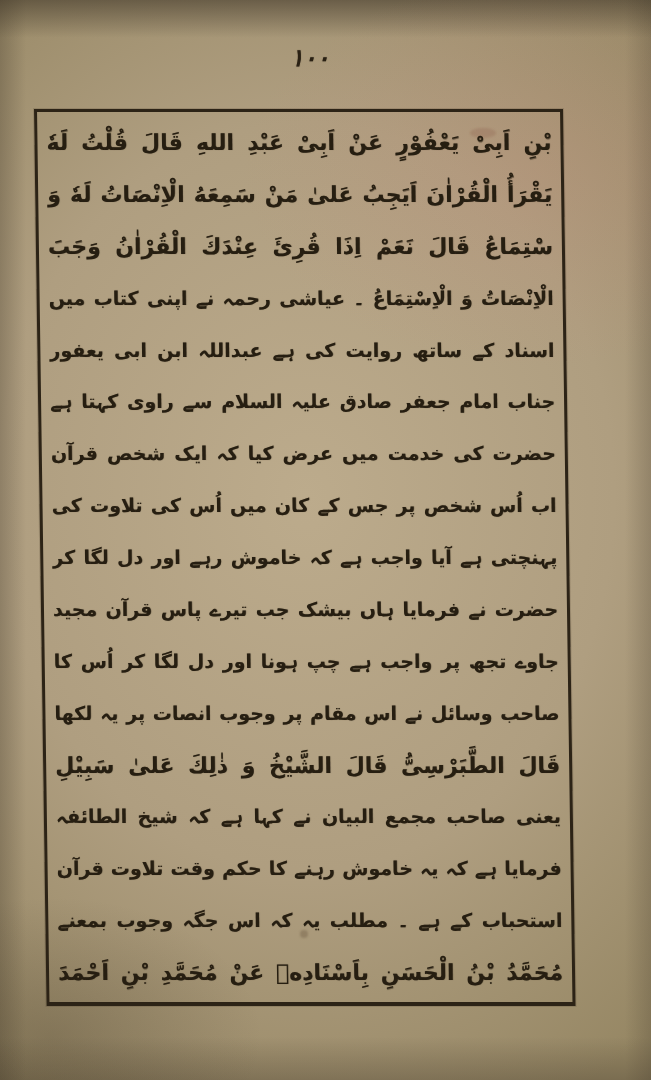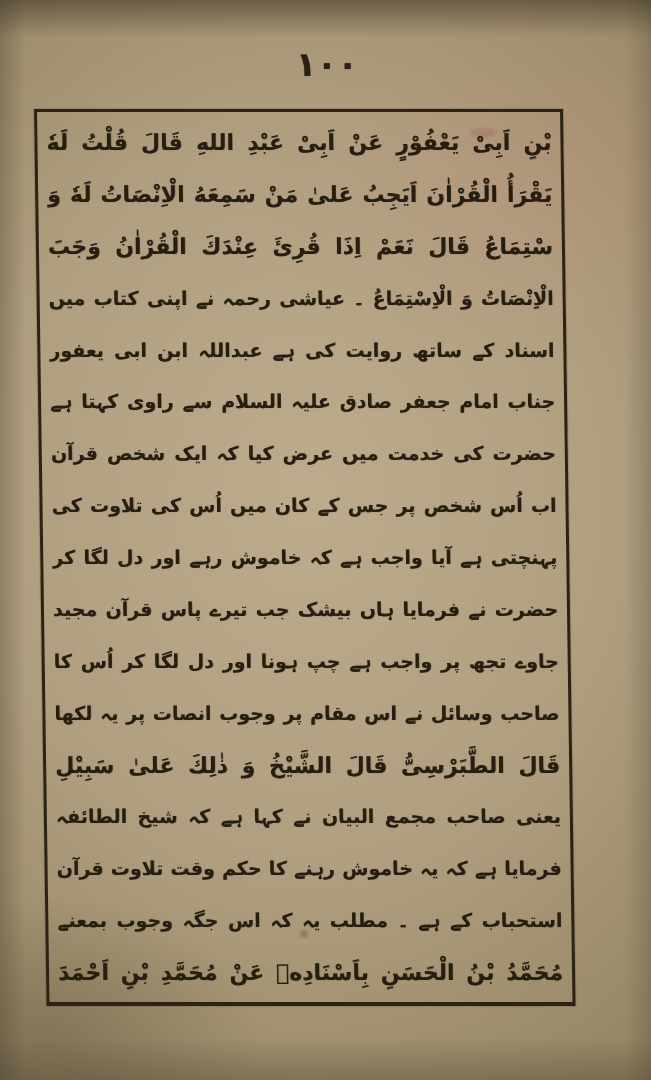--- a/index.html
+++ b/index.html
@@ -9,23 +9,24 @@
     background:
       radial-gradient(ellipse 420px 280px at 82% 16%, rgba(198,132,118,0.20), transparent 70%),
       radial-gradient(ellipse 300px 200px at 8% 96%, rgba(60,50,36,0.25), transparent 70%),
       linear-gradient(180deg, rgba(58,49,36,0.55) 0%, rgba(58,49,36,0) 3.5%),
       linear-gradient(0deg, rgba(58,49,36,0.30) 0%, rgba(58,49,36,0) 4%),
       linear-gradient(90deg, rgba(58,49,36,0.28) 0%, rgba(58,49,36,0) 4%, rgba(58,49,36,0) 96%, rgba(58,49,36,0.22) 100%),
       radial-gradient(ellipse 560px 680px at 47% 46%, #bcab8c 0%, #af9e80 55%, #968764 100%);
   }
   .page-number{
     position:absolute;top:44px;left:262px;width:96px;
-    text-align:right;font-size:34px;font-weight:700;color:#2a2114;
+    text-align:center;font-size:24px;font-weight:700;color:#2a2114;
     text-shadow:0 0 1px rgba(42,33,20,.6);
     letter-spacing:2px;
+    font-style:italic;
   }
   .text-frame{
     position:absolute;left:34px;top:109px;width:529px;height:897px;
     box-sizing:border-box;
     border:3px solid #2c2316;border-bottom-width:4px;
     transform:skewX(0.8deg);transform-origin:top left;
     padding:5px 9px 3px 9px;
     box-shadow:0 0 0 1px rgba(44,35,22,0.15);
   }
   .lines{height:100%;display:flex;flex-direction:column;}

